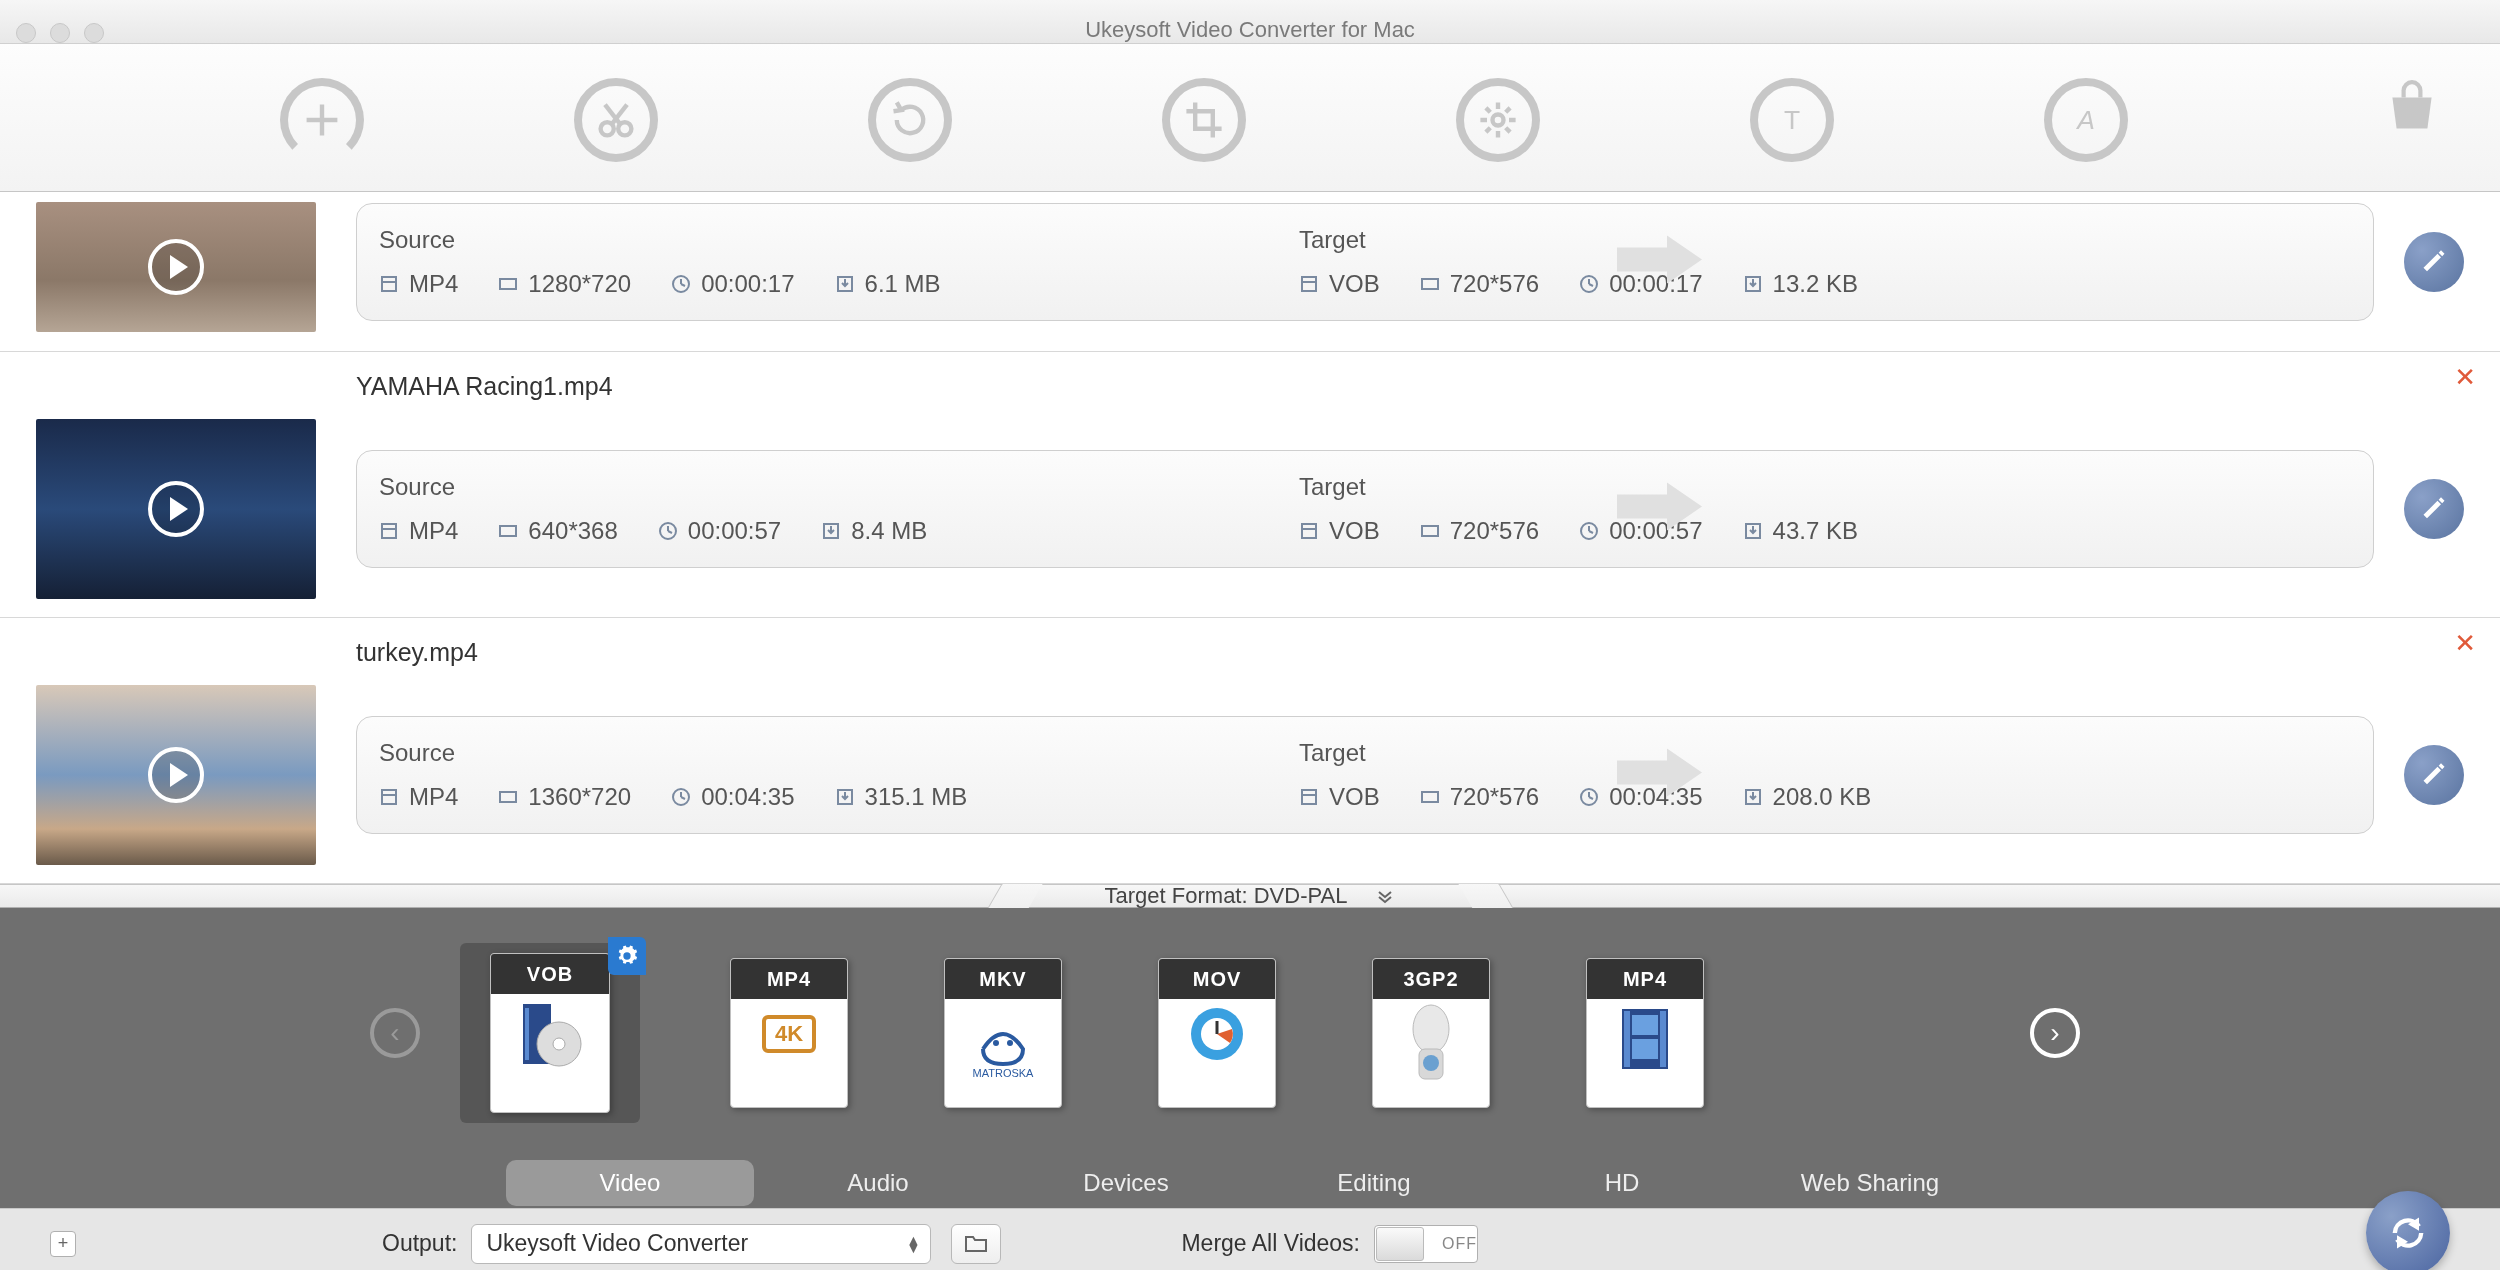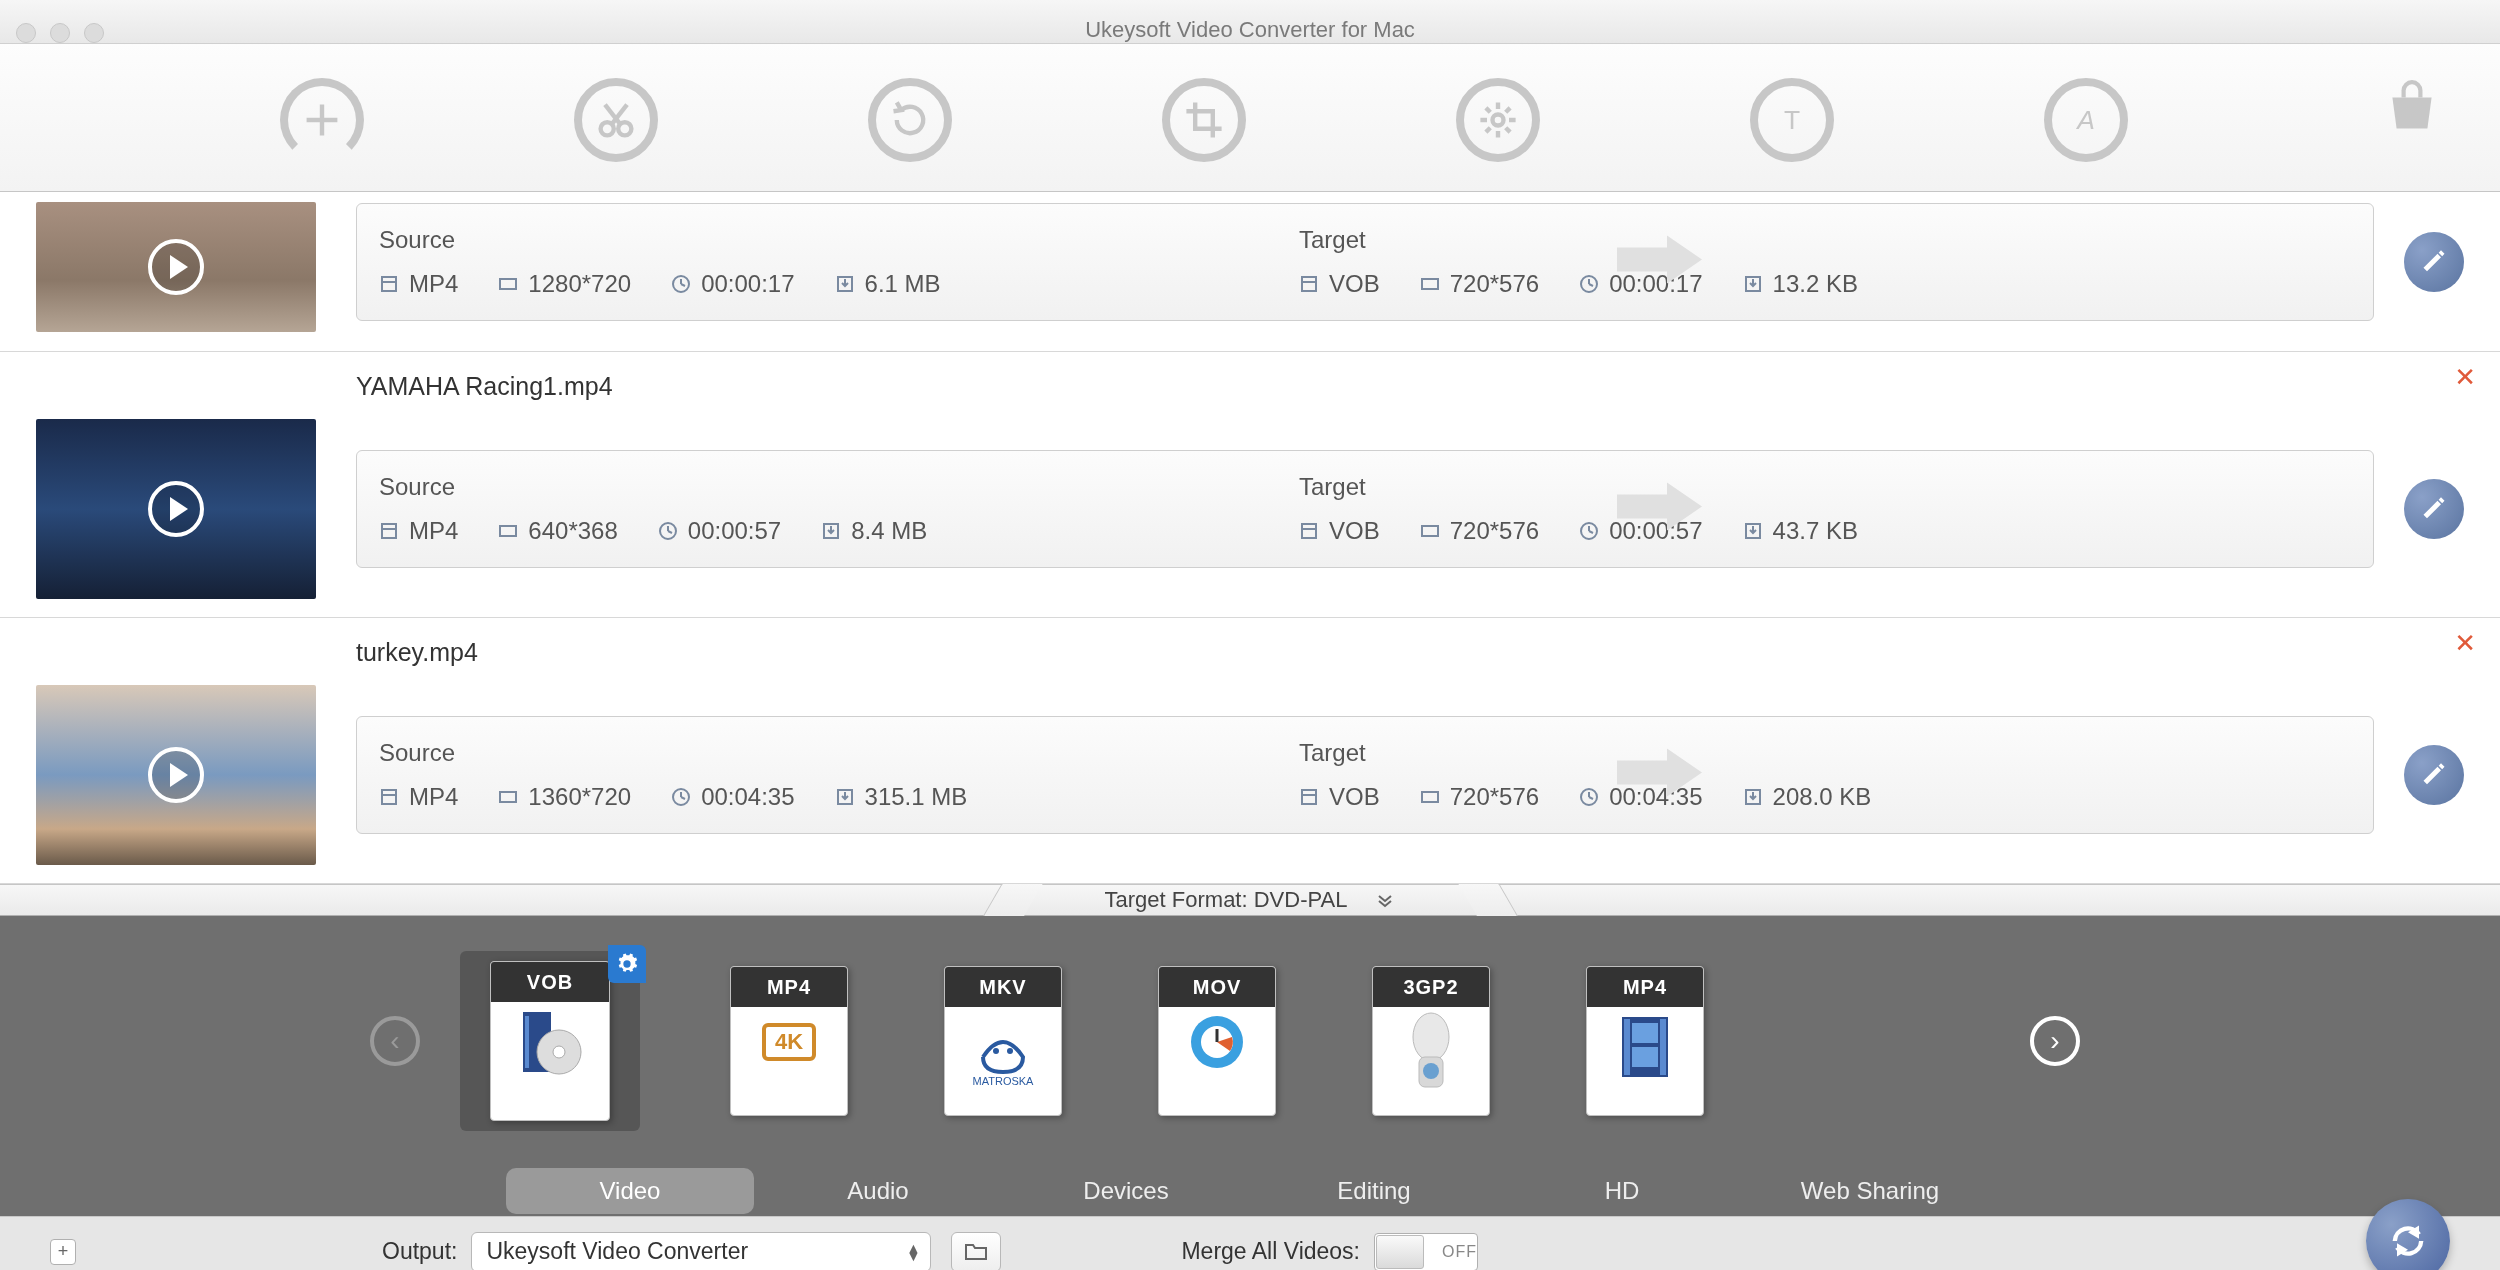--- a/index.html
+++ b/index.html
@@ -21,34 +21,34 @@
 .row:first-child .thumb{margin-top:10px;height:130px}
 .filename{font-size:25px;color:#333;margin:2px 0 18px 320px}
 .delete-x{position:absolute;right:24px;top:10px;color:#e05a3a;font-size:26px;cursor:pointer}
 .row-body{display:flex;align-items:center}
 .thumb{width:280px;height:180px;background:#3a3a3a;border-radius:2px;position:relative;display:flex;align-items:center;justify-content:center;flex-shrink:0;overflow:hidden}
 .thumb .play{width:56px;height:56px;border:4px solid #fff;border-radius:50%;display:flex;align-items:center;justify-content:center;background:rgba(0,0,0,.15)}
 .thumb .play::after{content:"";border-left:18px solid #fff;border-top:12px solid transparent;border-bottom:12px solid transparent;margin-left:5px}
 .thumb.balloon{background:linear-gradient(180deg,#a89080 0%,#8b7868 60%,#b5a595 100%)}
 .thumb.yamaha{background:linear-gradient(180deg,#1a2a4a 0%,#2a4a7a 50%,#152035 100%)}
 .thumb.turkey{background:linear-gradient(180deg,#d8c8b8 0%,#7a9ac0 50%,#c8a888 80%,#6a5a4a 100%)}
-.infobox{flex:1;margin-left:40px;border:1px solid #cfcfcf;border-radius:6px;height:118px;display:flex;align-items:stretch;background:linear-gradient(#fcfcfc,#f1f1f1);position:relative}
+.infobox{flex:1;margin-left:40px;border:1px solid #cfcfcf;border-radius:16px;height:118px;display:flex;align-items:stretch;background:linear-gradient(#fcfcfc,#f1f1f1);position:relative}
 .src,.tgt{padding:14px 22px;display:flex;flex-direction:column;justify-content:center;gap:16px}
 .src{flex:0 0 920px}
 .tgt{flex:1}
 .lbl{font-size:24px;color:#555}
 .meta{display:flex;gap:40px;align-items:center;font-size:24px;color:#555}
 .meta .it{display:flex;align-items:center;gap:10px}
 .mi{width:20px;height:20px;display:inline-flex;align-items:center;justify-content:center}
 .mi svg{width:20px;height:20px;stroke:#7a8aa0;fill:none;stroke-width:2}
 .arrow{position:absolute;left:1250px;top:50%;transform:translateY(-50%)}
 .arrow svg{width:100px;height:60px;fill:#e0e0e0}
 .edit-btn{width:60px;height:60px;border-radius:50%;background:radial-gradient(circle at 30% 30%,#8aa0c8,#5a74a0);margin-left:30px;display:flex;align-items:center;justify-content:center}
 .edit-btn svg{width:28px;height:28px;fill:#fff}
-.tfbar{height:32px;background:linear-gradient(#f7f7f7,#eaeaea);border-top:1px solid #c6c6c6;border-bottom:1px solid #b0b0b0;display:flex;align-items:center;justify-content:center;gap:28px;position:relative}
+.tfbar{height:24px;background:linear-gradient(#f7f7f7,#eaeaea);border-top:1px solid #c6c6c6;border-bottom:1px solid #b0b0b0;display:flex;align-items:center;justify-content:center;gap:28px;position:relative}
 .tfbar .tab{font-size:22px;color:#444}
 .tfbar .chev{width:20px;height:20px}
 .tfbar::before,.tfbar::after{content:"";position:absolute;top:-1px;width:40px;height:40px;background:linear-gradient(#f7f7f7,#eaeaea)}
 .tfbar::before{left:calc(50% - 260px);transform:skewX(-30deg);border-left:1px solid #c6c6c6}
 .tfbar::after{left:calc(50% + 220px);transform:skewX(30deg);border-right:1px solid #c6c6c6}
 .carousel{height:250px;background:#6f6f6f;display:flex;align-items:center;padding:0 360px;gap:130px;position:relative}
 .nav-c{position:absolute;width:50px;height:50px;border:4px solid #9a9a9a;border-radius:50%;display:flex;align-items:center;justify-content:center;color:#9a9a9a;font-size:28px}
 .nav-c.left{left:370px}
 .nav-c.right{right:420px;border-color:#fff;color:#fff}
 .fmt{width:130px;display:flex;flex-direction:column;align-items:center;position:relative}

